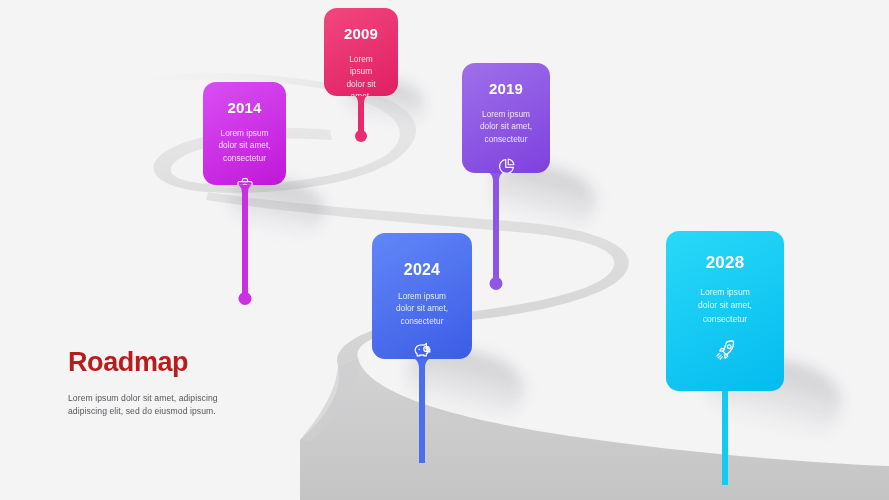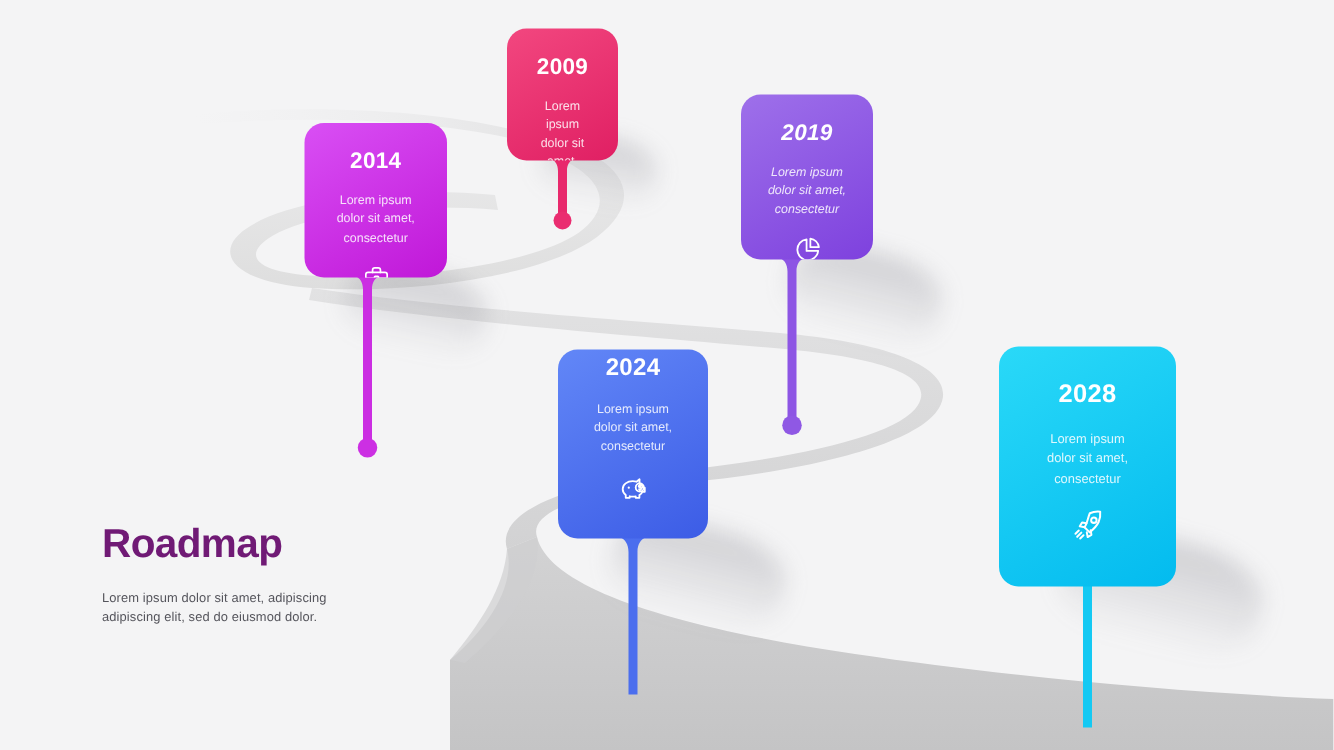--- a/index.html
+++ b/index.html
@@ -12,21 +12,21 @@
   }
   #stage { position:absolute; inset:0; width:889px; height:500px; }
 
   
   .road-layer { position:absolute; inset:0; width:889px; height:500px; }
 
   
   .heading { position:absolute; left:68px; top:347px; width:240px; }
   .heading h1 {
     font-size:27px; line-height:30px; font-weight:bold;
-    color:#701a75; letter-spacing:-0.4px;
+    color:#b91c1c; letter-spacing:-0.4px;
   }
   .heading p {
     margin-top:15px; font-size:8.6px; line-height:13px;
     color:#55555c; letter-spacing:.08px;
   }
 
   
   .marker { position:absolute; }
   .card {
     position:relative;
@@ -130,46 +130,46 @@
       <path d="M300,440 C320,416 336,392 338,366 L358,358 C362,388 338,418 310,442 Z" fill="#cfcfd0" opacity=".7"></path>
     </svg>
   </div>
 
   <div class="heading">
     <h1>
       <span>Roadmap</span><br>
     </h1>
     <p>
       <span>Lorem ipsum dolor sit amet, adipiscing</span><br>
-      <span>adipiscing elit, sed do eiusmod dolor.</span>
+      <span>adipiscing elit, sed do eiusmod ipsum.</span>
     </p>
   </div>
 
-  <div class="marker" style="left:338px; top:8px; width:74px;margin-top:11px;">
+  <div class="marker" style="left:324px; top:8px; width:74px;">
     <div class="cshadow" style="left:22px; top:72px; width:78px; height:44px; transform:rotate(10deg);"></div>
     <div class="card" style="width:74px; height:88px; background:linear-gradient(150deg,#f2477f,#e01f63);">
       <div class="year">2009</div>
       <div class="desc">
         <span>Lorem ipsum</span><br>
         <span>dolor sit amet,</span><br>
         
       </div>
 
     </div>
     <div class="stem" style="top:86px;">
       <svg width="22" height="46" viewBox="0 0 22 46">
         <path d="M0,0 C0,0 8,0 8,9 L8,42 L14,42 L14,9 C14,0 22,0 22,0 Z" fill="#e8296c"></path>
       </svg>
     </div>
     <div class="dot" style="top:122px; width:12px; height:12px; background:#ea2d70;"></div>
   </div>
 
   <div class="marker" style="left:203px; top:82px; width:83px;">
     <div class="cshadow" style="left:26px; top:98px; width:96px; height:54px; transform:rotate(12deg);"></div>
-    <div class="card" style="width:95px; height:103px; background:linear-gradient(150deg,#d94ff4,#c017d8);text-align:center;">
+    <div class="card" style="width:83px; height:103px; background:linear-gradient(150deg,#d94ff4,#c017d8);text-align:center;">
       <div class="year">2014</div>
       <div class="desc">
         <span>Lorem ipsum</span><br>
         <span>dolor sit amet,</span><br>
         <span>consectetur</span>
       </div>
       <div class="ic">
         <svg width="18" height="18" viewBox="0 0 24 24" fill="none" stroke="#ffffff" stroke-width="1.5" stroke-linecap="round" stroke-linejoin="round">
           <rect x="2.5" y="7.5" width="19" height="12.5" rx="2"></rect>
           <path d="M8.5 7.5V5.5a2 2 0 0 1 2-2h3a2 2 0 0 1 2 2v2"></path>
@@ -179,21 +179,21 @@
       </div>
     </div>
     <div class="stem" style="top:101px;">
       <svg width="24" height="118" viewBox="0 0 24 118">
         <path d="M0,0 C0,0 9,0 9,10 L9,114 L15,114 L15,10 C15,0 24,0 24,0 Z" fill="#cb2ee2"></path>
       </svg>
     </div>
     <div class="dot" style="top:210px; width:13px; height:13px; background:#cc2fe3;"></div>
   </div>
 
-  <div class="marker" style="left:494px; top:63px; width:68px;font-style:italic;">
+  <div class="marker" style="left:462px; top:63px; width:68px;">
     <div class="cshadow" style="left:30px; top:104px; width:104px; height:58px; transform:rotate(14deg);"></div>
     <div class="card" style="width:88px; height:110px; background:linear-gradient(150deg,#9e70ea,#7e41de);">
       <div class="year">2019</div>
       <div class="desc">
         <span>Lorem ipsum</span><br>
         <span>dolor sit amet,</span><br>
         <span>consectetur</span>
       </div>
       <div class="ic">
         <svg width="19" height="19" viewBox="0 0 24 24" fill="none" stroke="#ffffff" stroke-width="1.5" stroke-linecap="round" stroke-linejoin="round">
@@ -206,21 +206,21 @@
       <svg width="24" height="116" viewBox="0 0 24 116">
         <path d="M0,0 C0,0 9,0 9,10 L9,112 L15,112 L15,10 C15,0 24,0 24,0 Z" fill="#8d55e4"></path>
       </svg>
     </div>
     <div class="dot" style="top:214px; width:13px; height:13px; background:#8f58e4;"></div>
   </div>
 
   <div class="marker" style="left:372px; top:233px; width:100px;">
     <div class="cshadow" style="left:34px; top:118px; width:118px; height:64px; transform:rotate(14deg);"></div>
     <div class="card" style="width:100px; height:126px; background:linear-gradient(150deg,#6287f7,#3c5ce6);">
-      <div class="year" style="font-size:16px; padding-top:4px;">2024</div>
+      <div class="year" style="font-size:16px; padding-top:28px;">2024</div>
       <div class="desc">
         <span>Lorem ipsum</span><br>
         <span>dolor sit amet,</span><br>
         <span>consectetur</span>
       </div>
       <div class="ic">
         <svg width="21" height="21" viewBox="0 0 24 24" fill="none" stroke="#ffffff" stroke-width="1.4" stroke-linecap="round" stroke-linejoin="round">
           <path d="M3.6 12.6c0-3.5 3.4-6 7.6-6 1 0 2 .15 2.9.43l2.3-1.9v2.9c1.3.9 2.2 2.1 2.5 3.5h1.5v3.2h-1.8
                    c-.5 1-1.3 1.9-2.3 2.5v2.1h-2.8v-1.2c-.7.15-1.4.2-2.3.2s-1.6-.05-2.3-.2v1.2H5.9v-2.2
                    c-1.4-1-2.3-2.5-2.3-4.3Z"></path>

